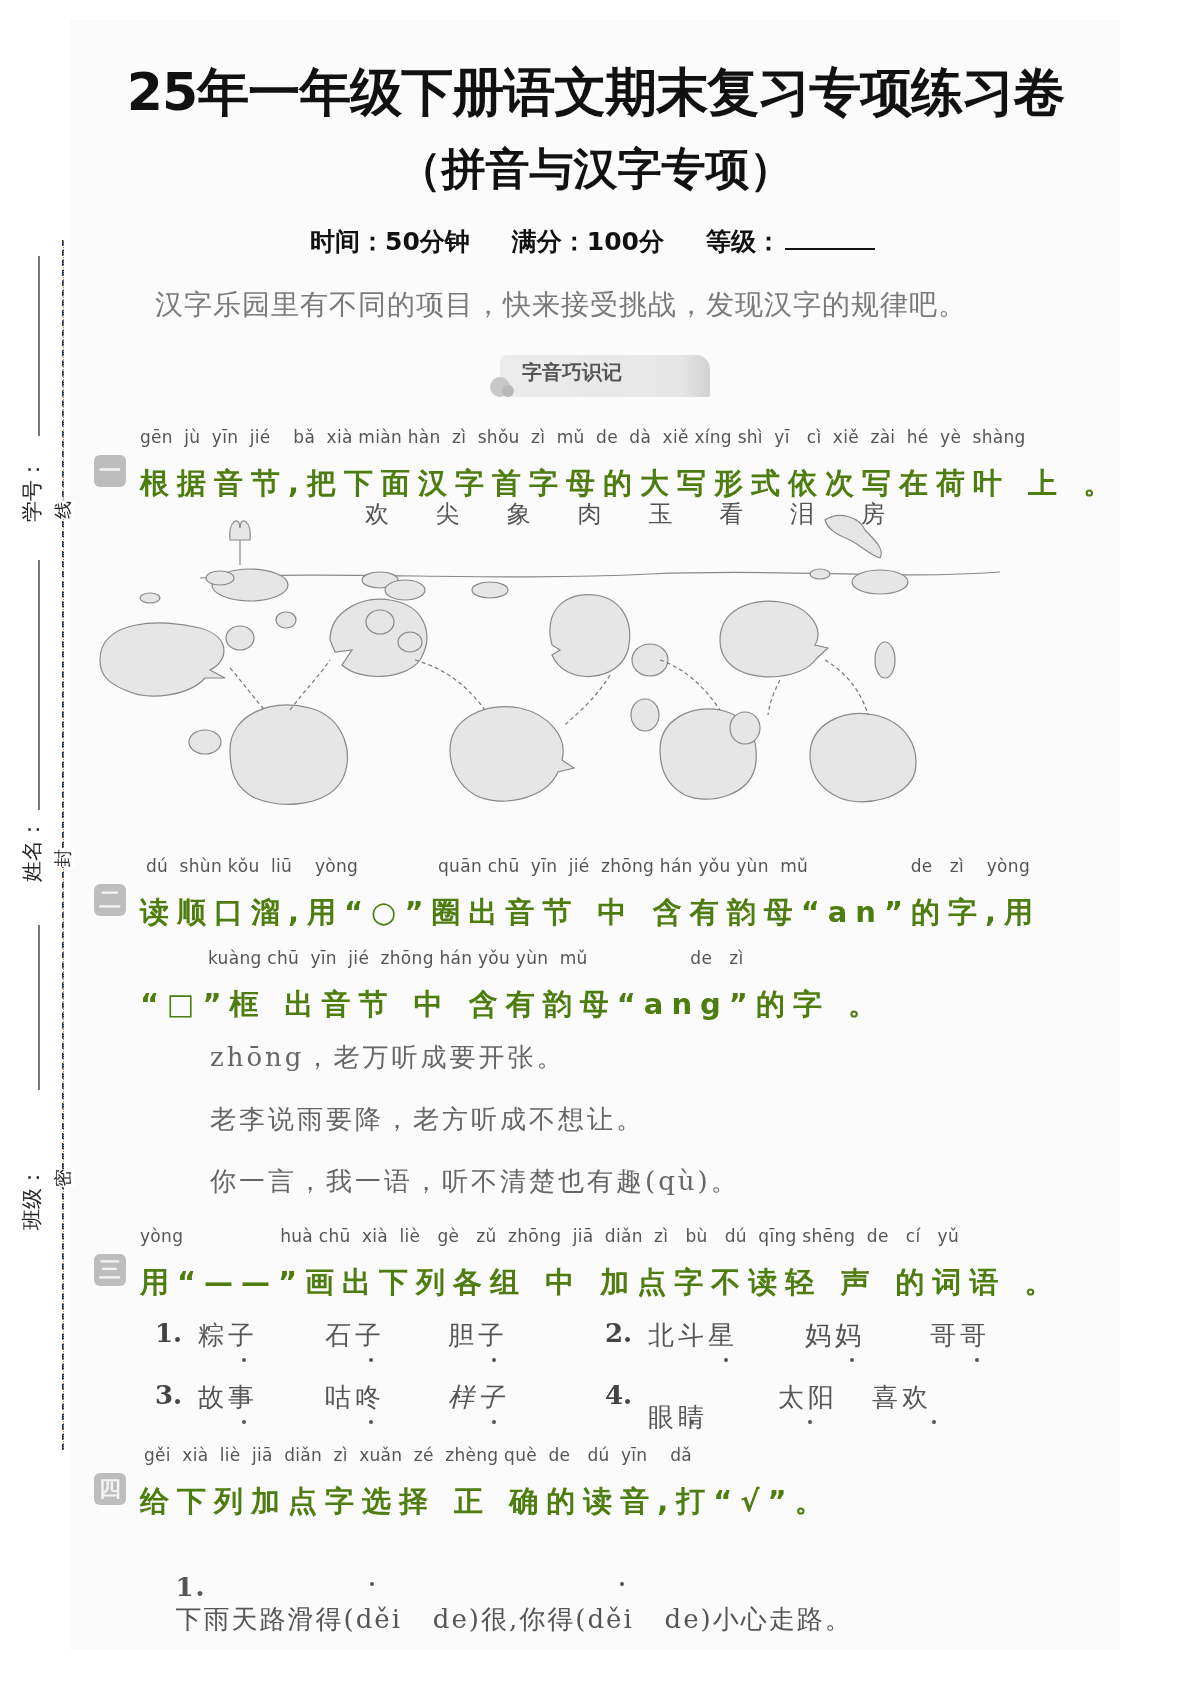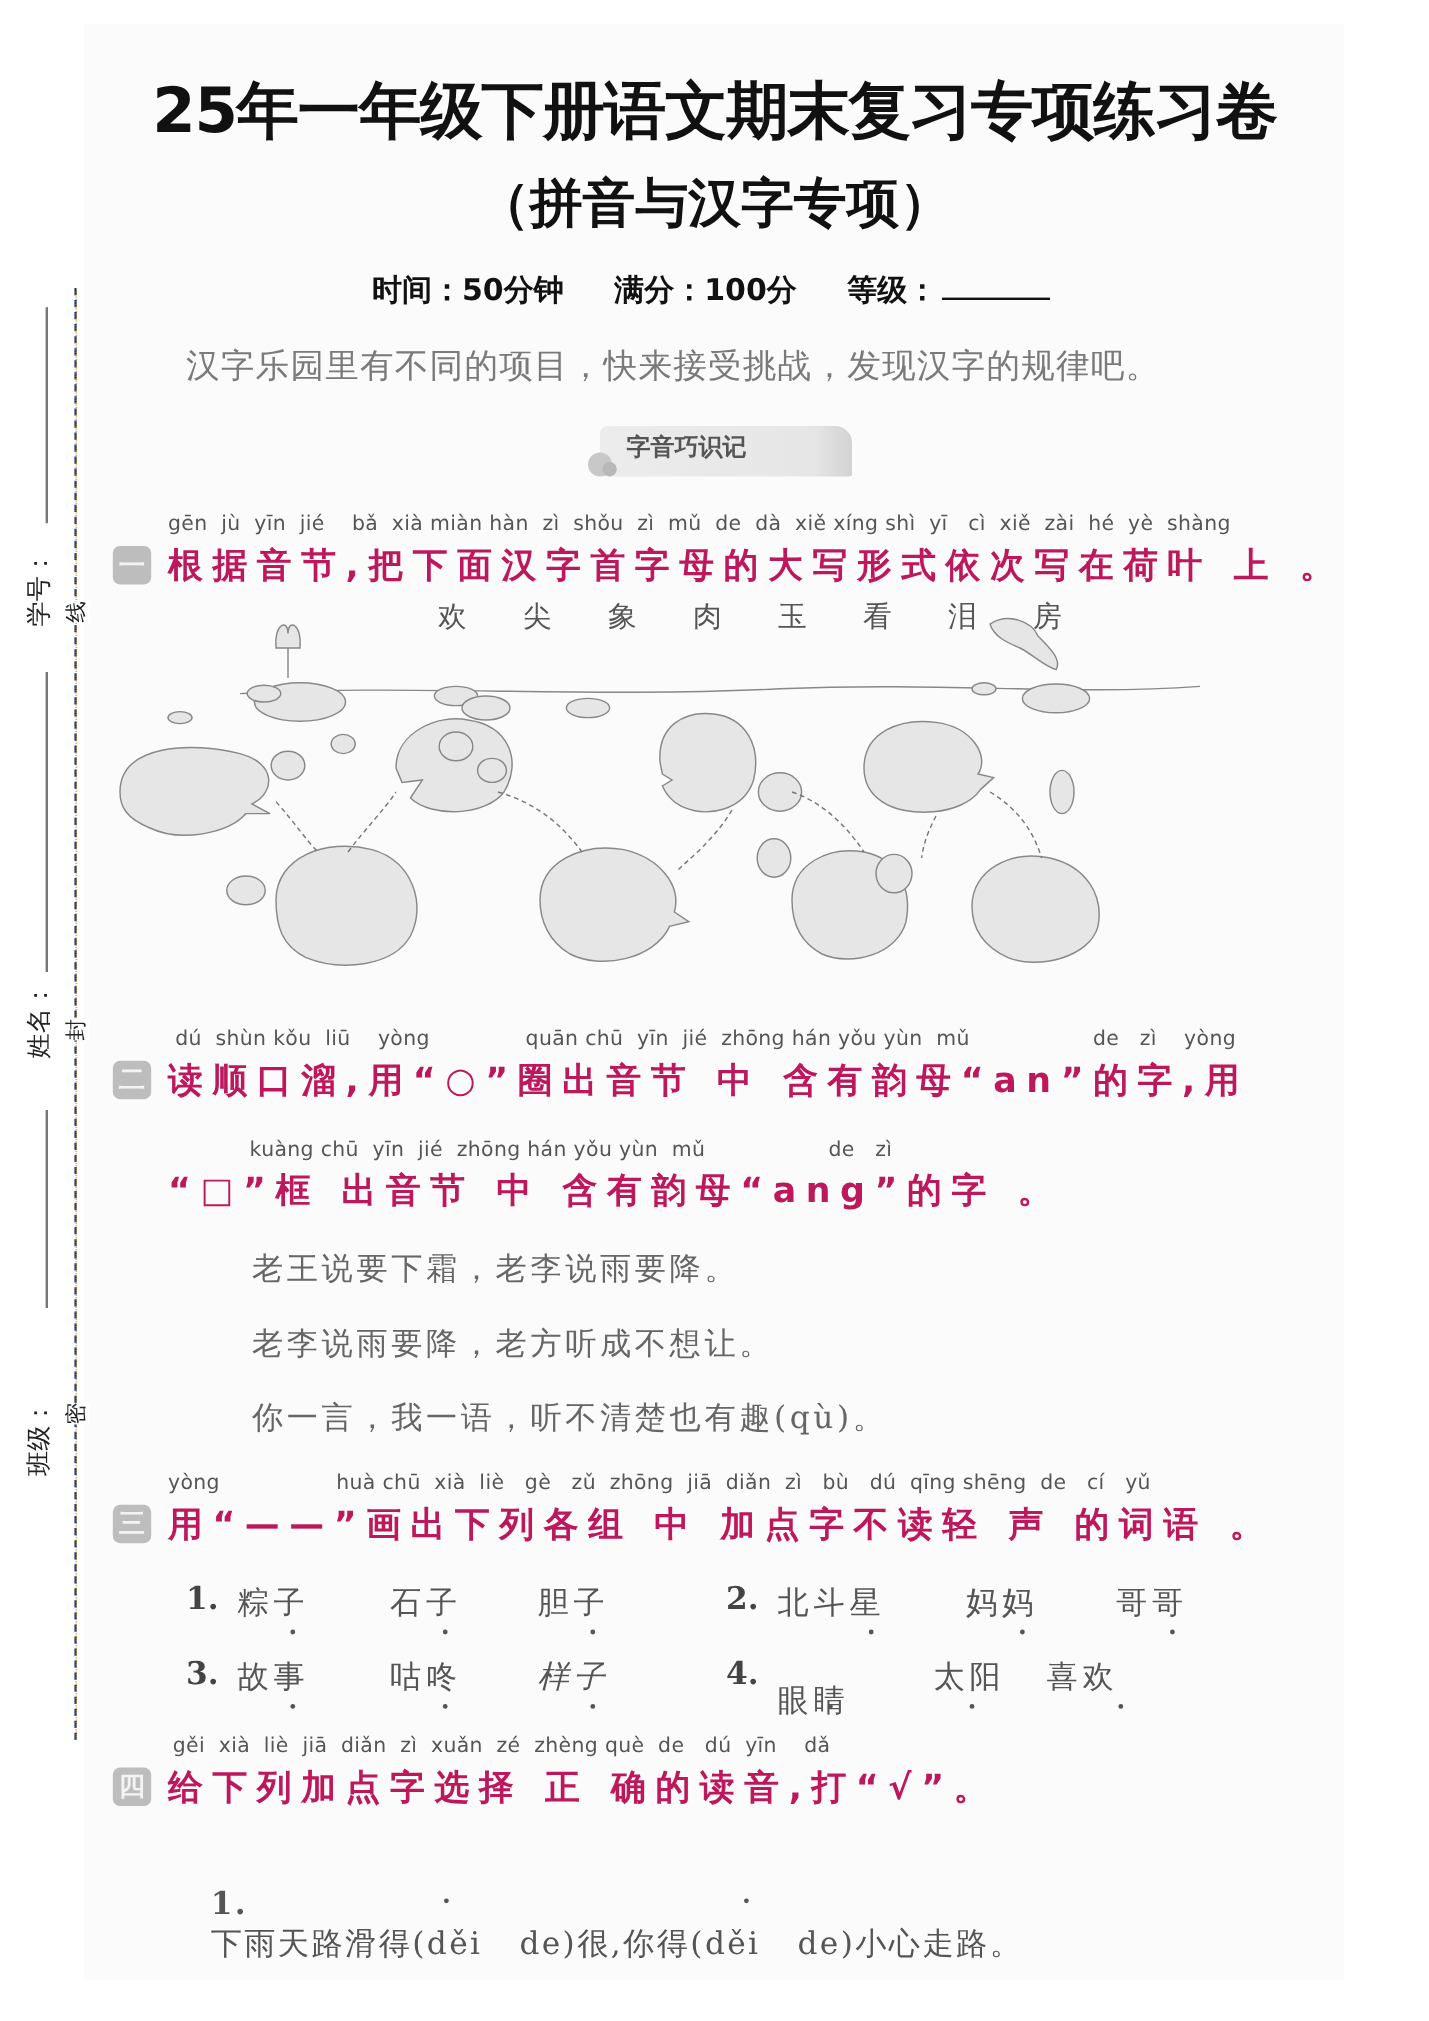--- a/index.html
+++ b/index.html
@@ -43,21 +43,21 @@
   .banner .label {
     position:absolute; left:22px; top:4px; font-family:"DejaVu Serif", serif; font-weight:bold; font-size:20px; color:#555;
   }
 
   
   .q-badge {
     position:absolute; width:32px; height:32px; background:#bdbdbd; border-radius:6px;
     display:flex; align-items:center; justify-content:center; color:#f3f3f3; font-size:22px; font-weight:bold;
   }
   .pinyin { position:absolute; font-size:17px; color:#555; white-space:pre; letter-spacing:0.3px; }
-  .qtext { position:absolute; font-size:29px; font-weight:bold; color:#be185d; letter-spacing:8px; white-space:pre; }
+  .qtext { position:absolute; font-size:29px; font-weight:bold; color:#4d7c0f; letter-spacing:8px; white-space:pre;margin-top:12px; }
 
   .poem { position:absolute; left:210px; font-family:"DejaVu Serif", serif; font-size:26px; color:#666; letter-spacing:3px; }
 
   .word-row { position:absolute; font-family:"DejaVu Serif", serif; font-size:26px; color:#555; }
   .word-row .num { font-weight:bold; color:#444; position:absolute; }
   .word-row .w { position:absolute; letter-spacing:4px; }
   .dotmark { position:absolute; width:4px; height:4px; background:#555; border-radius:50%; }
 
   .q4-item { position:absolute; left:155px; top:1542px; font-family:"DejaVu Serif", serif; font-size:26px; color:#555; letter-spacing:2px; white-space:pre; }
 
@@ -173,21 +173,21 @@
     <span>泪</span>
     <span>房</span>
   </div>
 </div>
 
 <div class="pinyin" style="left:146px; top:856px;">dú  shùn kǒu  liū    yòng              quān chū  yīn  jié  zhōng hán yǒu yùn  mǔ                  de   zì    yòng</div>
 <div class="q-badge" style="left:94px; top:884px;">二</div>
 <div class="qtext" style="left:140px; top:881px;">读顺口溜,用“○”圈出音节 中 含有韵母“an”的字,用</div>
 <div class="pinyin" style="left:208px; top:948px;">kuàng chū  yīn  jié  zhōng hán yǒu yùn  mǔ                  de   zì</div>
 <div class="qtext" style="left:140px; top:973px;">“□”框 出音节 中 含有韵母“ang”的字 。</div>
-<div class="poem" style="top:1040px;">老王说要下霜，老李说雨要降。</div>
+<div class="poem" style="top:1040px;">zhōng，老万听成要开张。</div>
 <div class="poem" style="top:1102px;">老李说雨要降，老方听成不想让。</div>
 <div class="poem" style="top:1164px;">你一言，我一语，听不清楚也有趣(qù)。</div>
 
 <div class="pinyin" style="left:140px; top:1226px;text-align:center;">yòng                 huà chū  xià  liè   gè   zǔ  zhōng  jiā  diǎn  zì   bù   dú  qīng shēng  de   cí   yǔ</div>
 <div class="q-badge" style="left:94px; top:1254px;">三</div>
 <div class="qtext" style="left:140px; top:1251px;">用“——”画出下列各组 中 加点字不读轻 声 的词语 。</div>
 
 <div class="word-row" style="left:0; top:1318px; width:1191px; height:40px;">
   <span class="num" style="left:155px;">1.</span>
   <span class="w" style="left:198px;text-align:right;">粽子</span>

